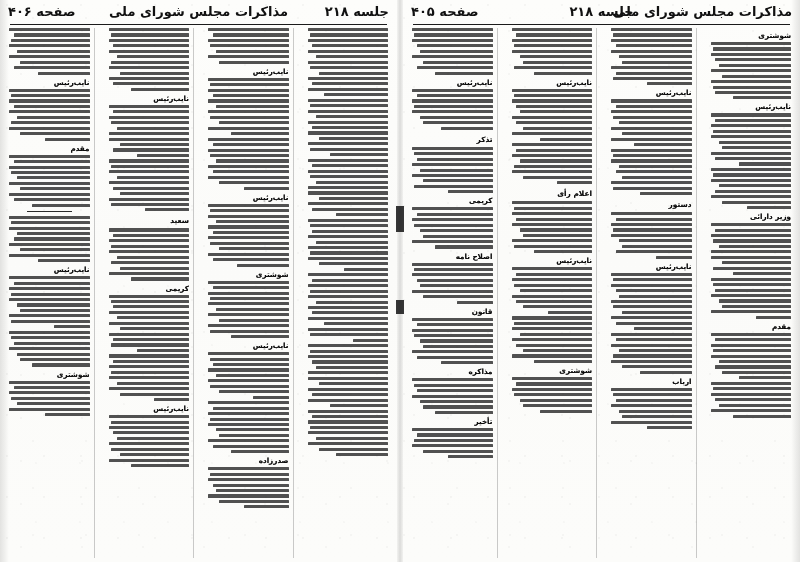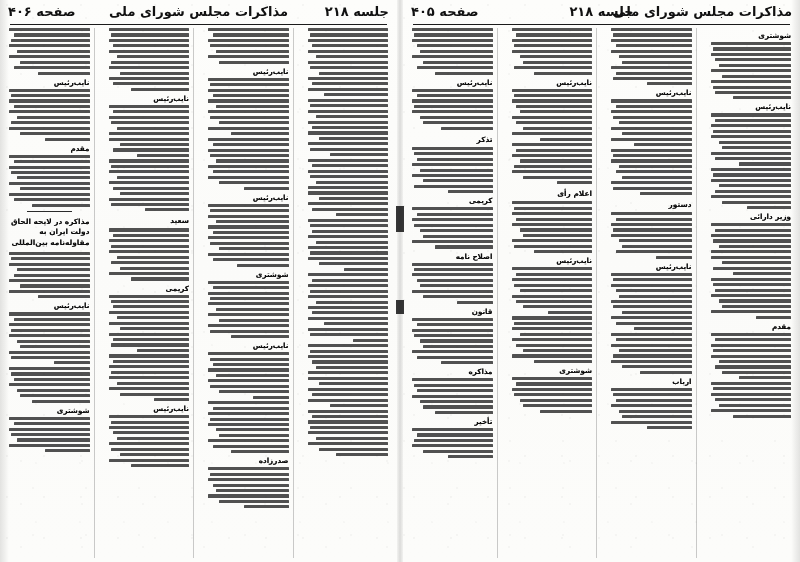--- a/index.html
+++ b/index.html
@@ -413,21 +413,20 @@
             <div class="ln w100"></div>
             <div class="ln w97"></div>
             <div class="ln w90"></div>
             <div class="ln w100"></div>
             <div class="ln w86"></div>
             <div class="ln w100"></div>
             <div class="ln w94"></div>
             <div class="ln w72"></div>
           </div>
         <div class="sep sep-short"></div>
-        <div class="hd hd-center" style="white-space:normal;line-height:1.45;">مذاکره در لایحه الحاق دولت ایران به مقاوله‌نامه بین‌المللی</div>
         <div class="para">
             <div class="ln w100"></div>
             <div class="ln w97"></div>
             <div class="ln w100"></div>
             <div class="ln w90"></div>
             <div class="ln w94"></div>
             <div class="ln w100"></div>
             <div class="ln w86"></div>
             <div class="ln w100"></div>
             <div class="ln w64"></div>

